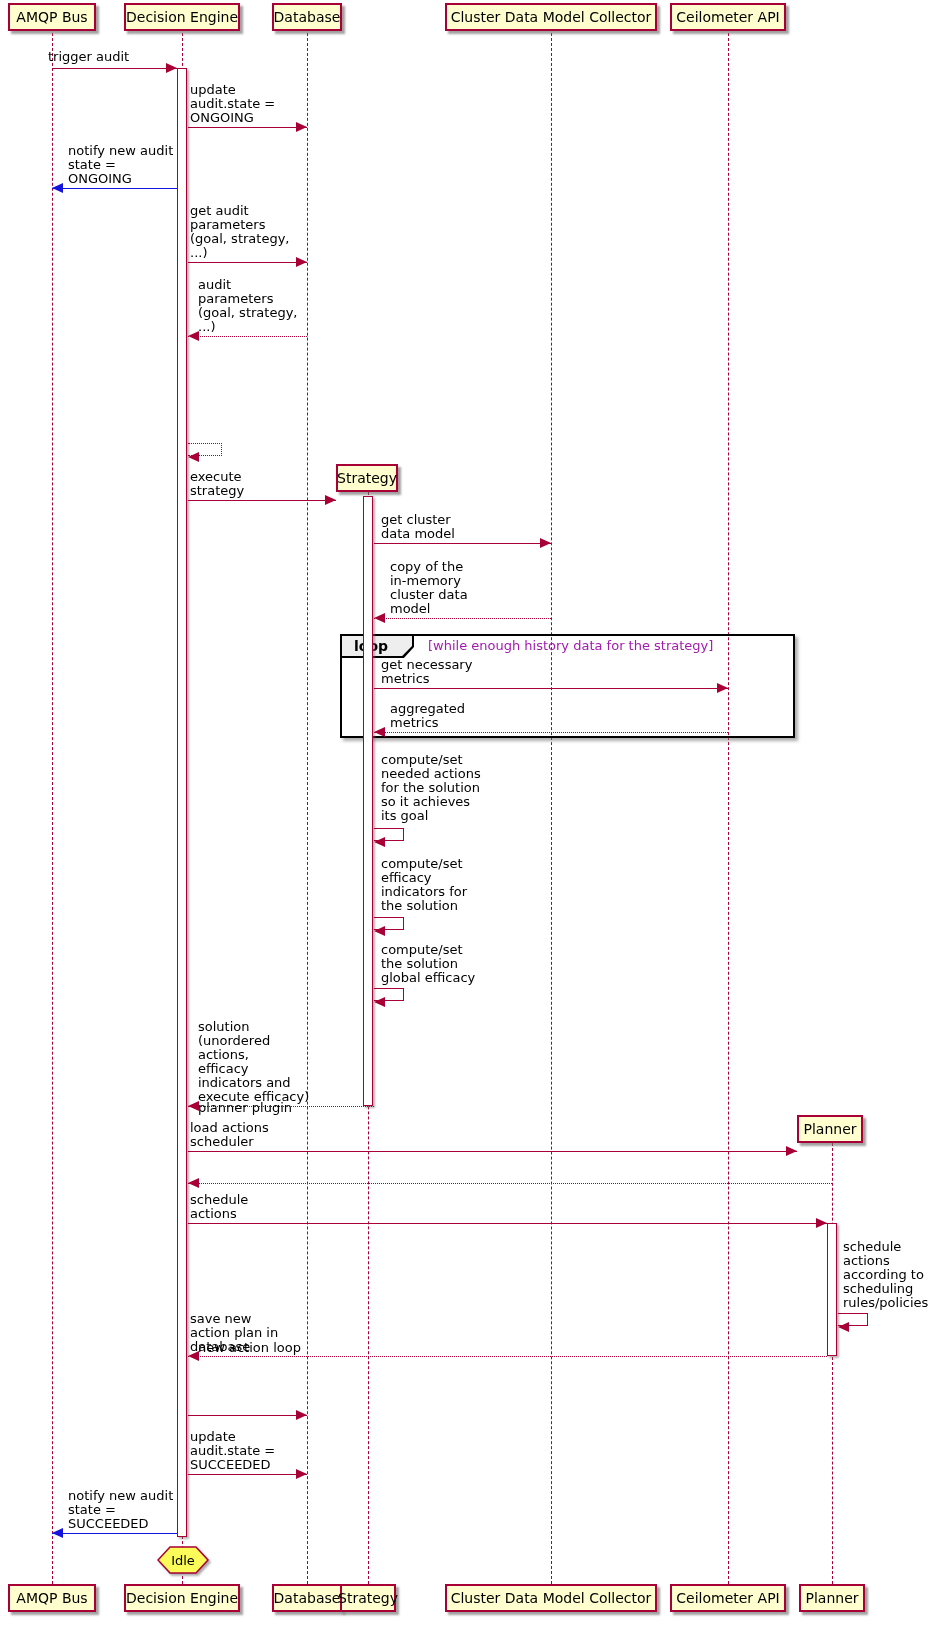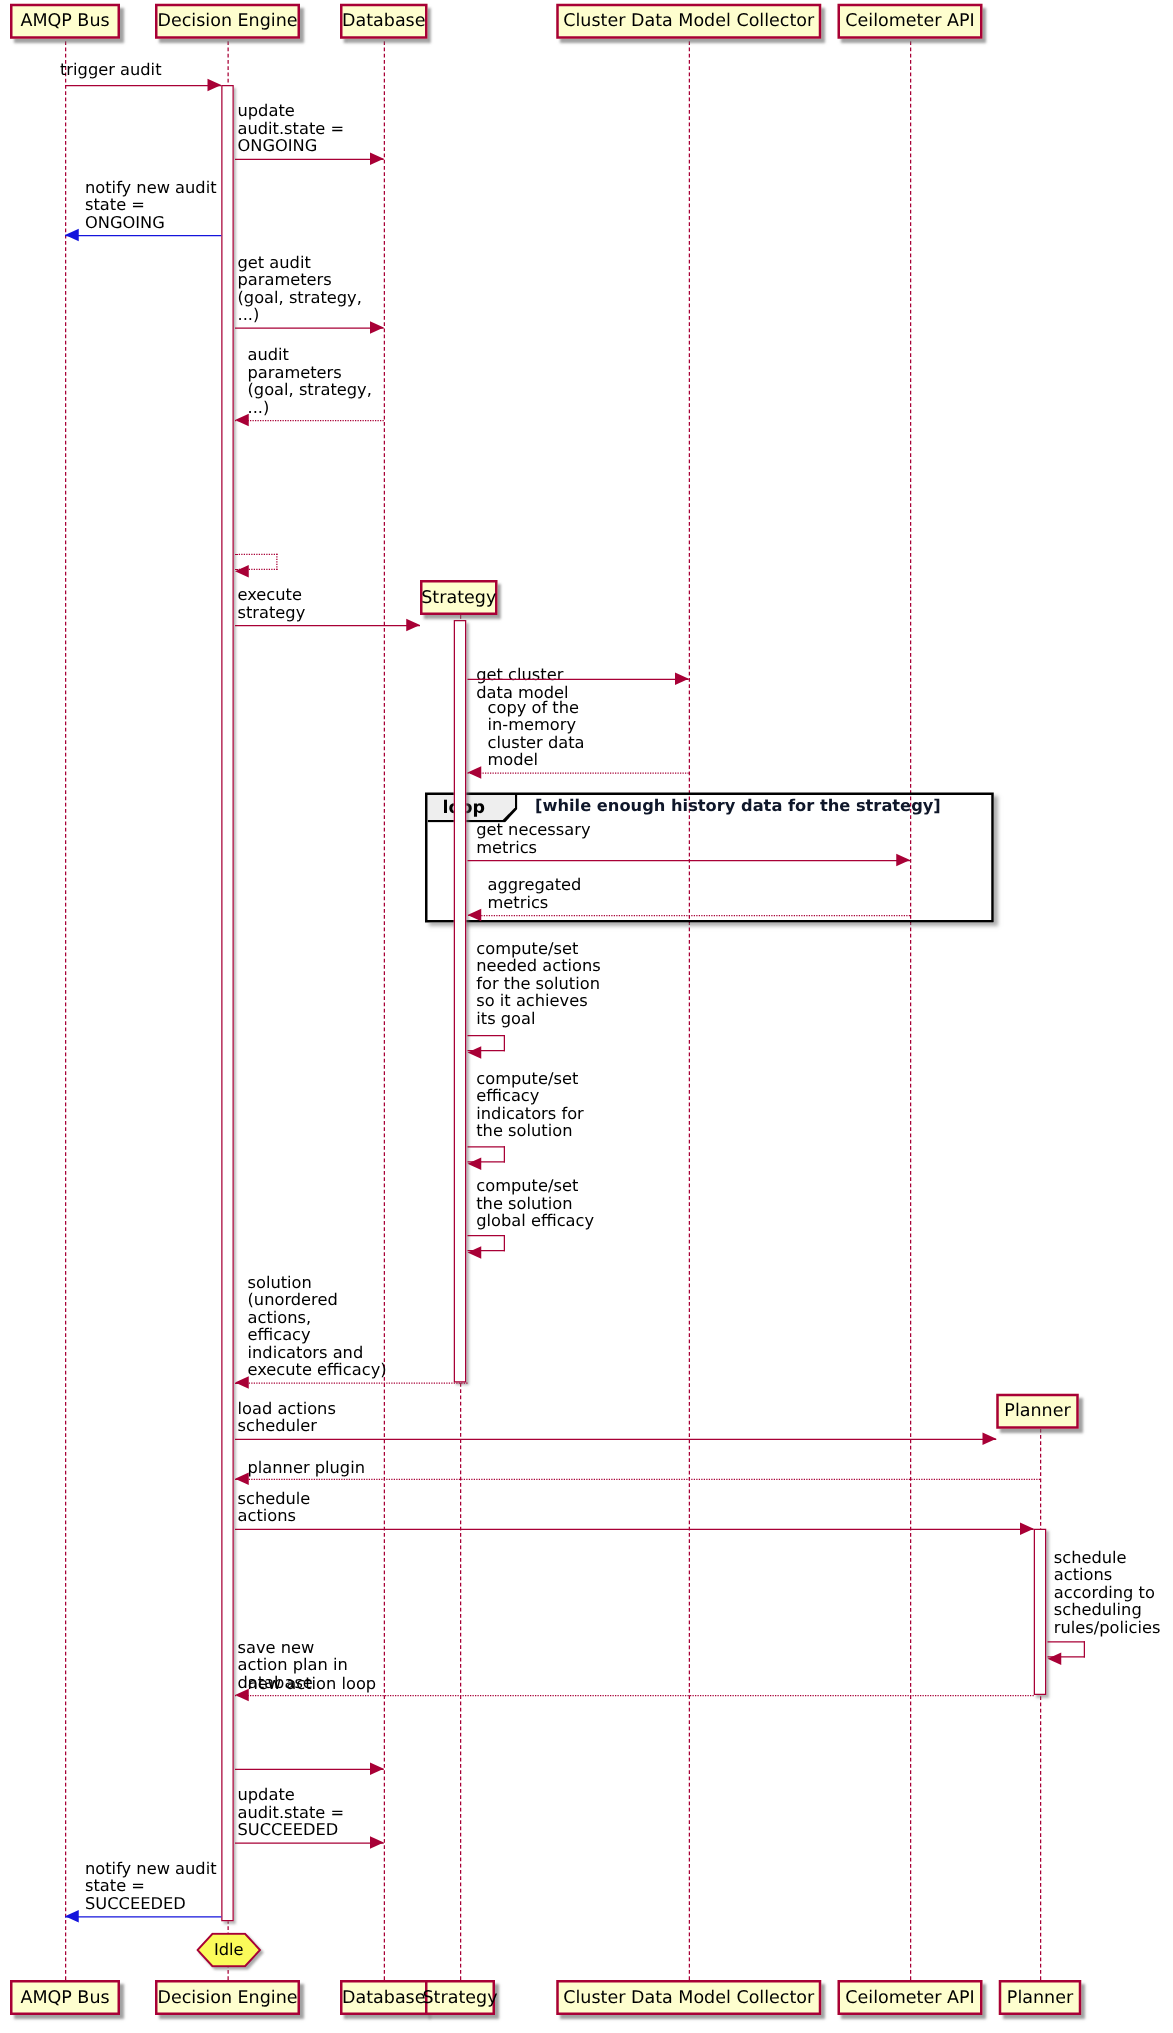--- a/index.html
+++ b/index.html
@@ -19,21 +19,21 @@
   .ah{position:absolute;width:0;height:0;border-style:solid;border-color:transparent;
       border-width:5px 0 5px 11px;border-left-color:#A80036}
   .ah.left{border-width:5px 11px 5px 0;border-left-color:transparent;border-right-color:#A80036}
   .ah.left.blue{border-right-color:#1414DC}
   .selfloop{position:absolute;width:30px;height:13px;border:1px solid #A80036;border-left:none;box-sizing:border-box}
   .selfloop.dotted{border-style:dotted;border-left:none}
   .loopframe{position:absolute;border:2px solid #000;box-shadow:3px 3px 3px rgba(110,110,110,.55);box-sizing:border-box}
   .looptab-bg{position:absolute;background:#000;clip-path:polygon(0 0,100% 0,100% 50%,86% 100%,0 100%)}
   .looptab{position:absolute;background:#EEEEEE;clip-path:polygon(0 0,100% 0,100% 50%,86% 100%,0 100%);
            font-weight:bold;font-size:14px;color:#000;display:flex;align-items:center;padding-left:12px;box-sizing:border-box}
-  .loopcond{position:absolute;font-weight:bold;font-size:13px;color:#0f172a;white-space:nowrap}
+  .loopcond{position:absolute;font-weight:normal;font-size:13px;color:#a21caf;white-space:nowrap}
   .hexwrap{position:absolute;display:flex;align-items:center;justify-content:center;font-size:13px;color:#000}
   .hexwrap svg{position:absolute;left:0;top:0;filter:drop-shadow(2px 2px 1px rgba(110,110,110,.6))}
   .hexwrap span{position:relative}
 </style>
 </head>
 <body>
 
 <div class="canvas">
 
   <div class="lifeline" style="left:52px;top:33px;height:1551px"></div>
@@ -84,21 +84,21 @@
   <div class="ah left" style="left:188px;top:331px"></div>
 
   <div class="selfloop dotted" style="left:188px;top:443px;width:34px"></div>
   <div class="ah left" style="left:188px;top:452px"></div>
 
   <div class="label" style="left:190px;top:470px">execute
 strategy</div>
   <div class="line" style="left:188px;top:500px;width:148px"></div>
   <div class="ah" style="left:325px;top:495px"></div>
 
-  <div class="label" style="left:381px;top:534px">get cluster
+  <div class="label" style="left:381px;top:513px">get cluster
 data model</div>
   <div class="line" style="left:374px;top:543px;width:177px"></div>
   <div class="ah" style="left:540px;top:538px"></div>
 
   <div class="label" style="left:390px;top:560px">copy of the
 in-memory
 cluster data
 model</div>
   <div class="line dotted" style="left:374px;top:618px;width:177px"></div>
   <div class="ah left" style="left:374px;top:613px"></div>
@@ -141,21 +141,21 @@
 indicators and
 execute efficacy)</div>
   <div class="line dotted" style="left:188px;top:1106px;width:186px"></div>
   <div class="ah left" style="left:188px;top:1101px"></div>
 
   <div class="label" style="left:190px;top:1121px">load actions
 scheduler</div>
   <div class="line" style="left:188px;top:1151px;width:609px"></div>
   <div class="ah" style="left:786px;top:1146px"></div>
 
-  <div class="label" style="left:198px;top:1168px">planner plugin</div>
+  <div class="label" style="left:198px;top:1101px">planner plugin</div>
   <div class="line dotted" style="left:188px;top:1183px;width:644px"></div>
   <div class="ah left" style="left:188px;top:1178px"></div>
 
   <div class="label" style="left:190px;top:1193px">schedule
 actions</div>
   <div class="line" style="left:188px;top:1223px;width:639px"></div>
   <div class="ah" style="left:816px;top:1218px"></div>
 
   <div class="label" style="left:843px;top:1240px">schedule
 actions

